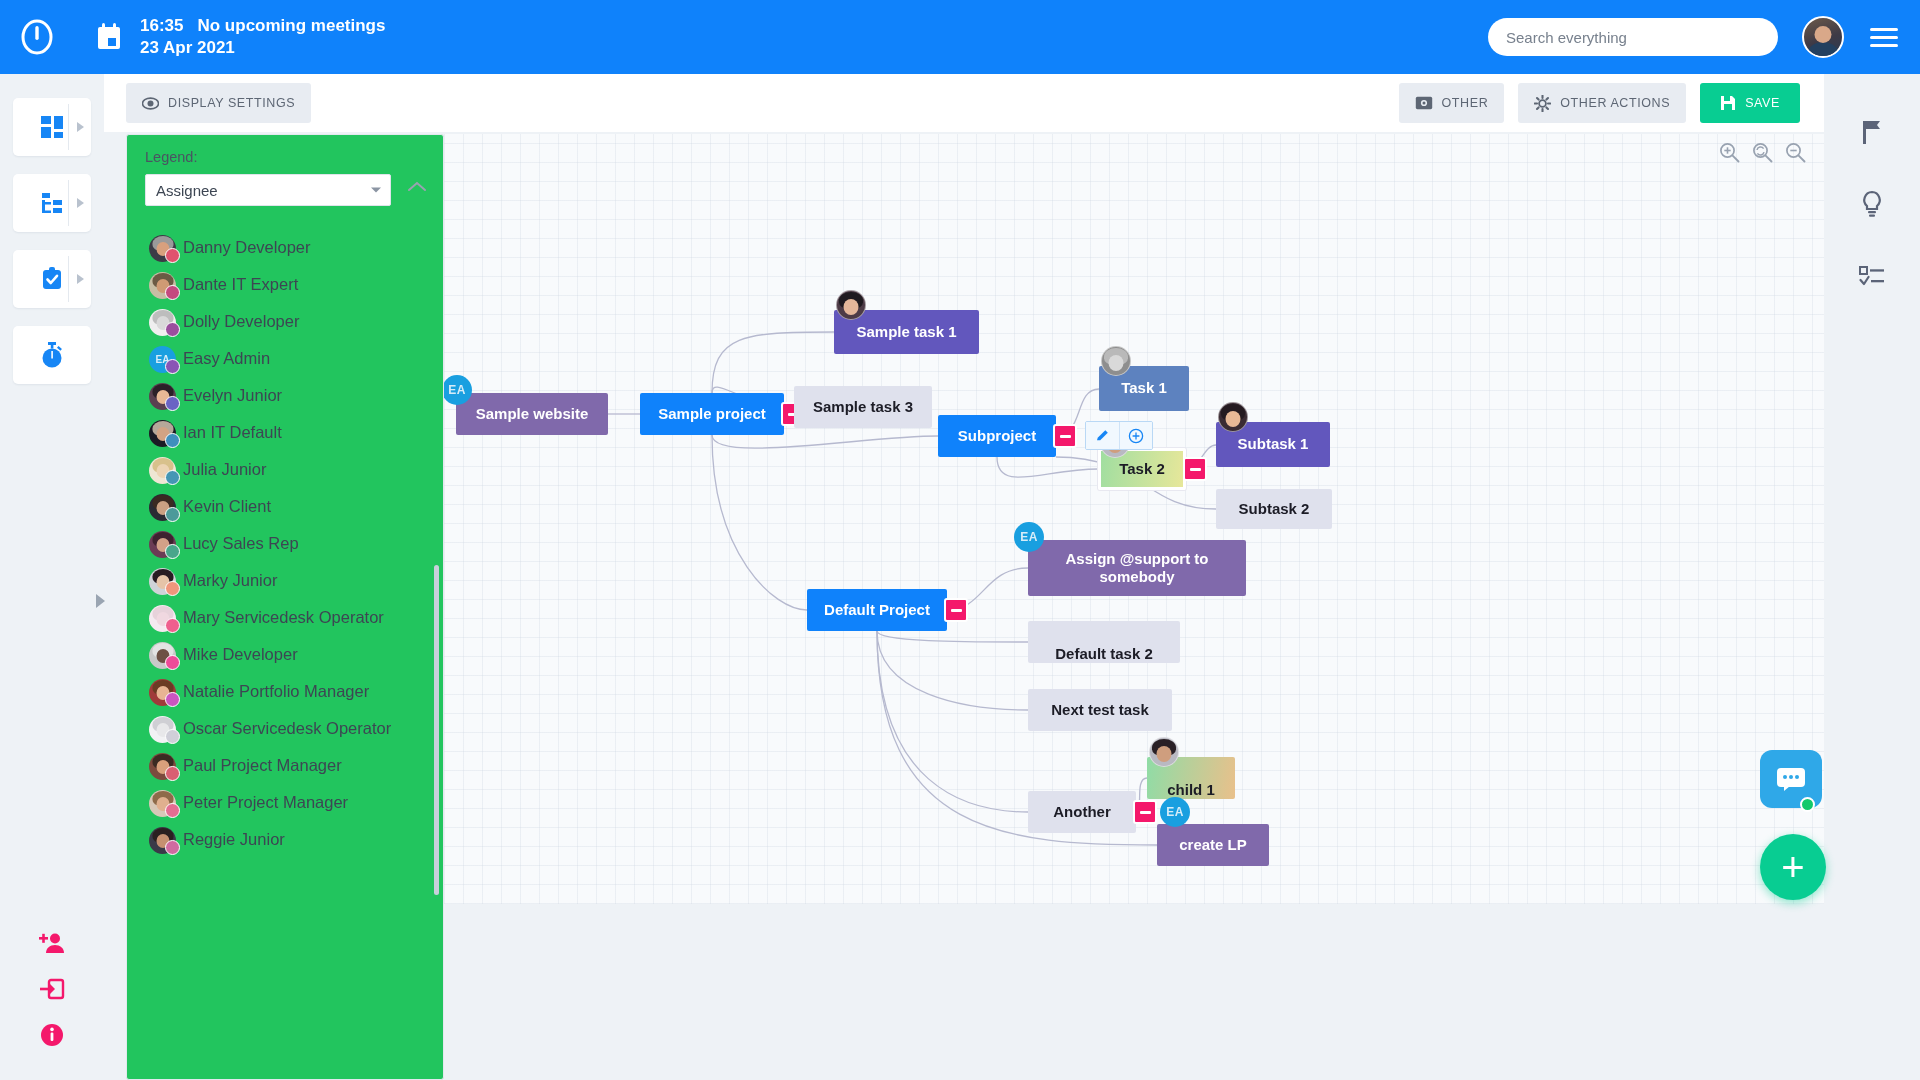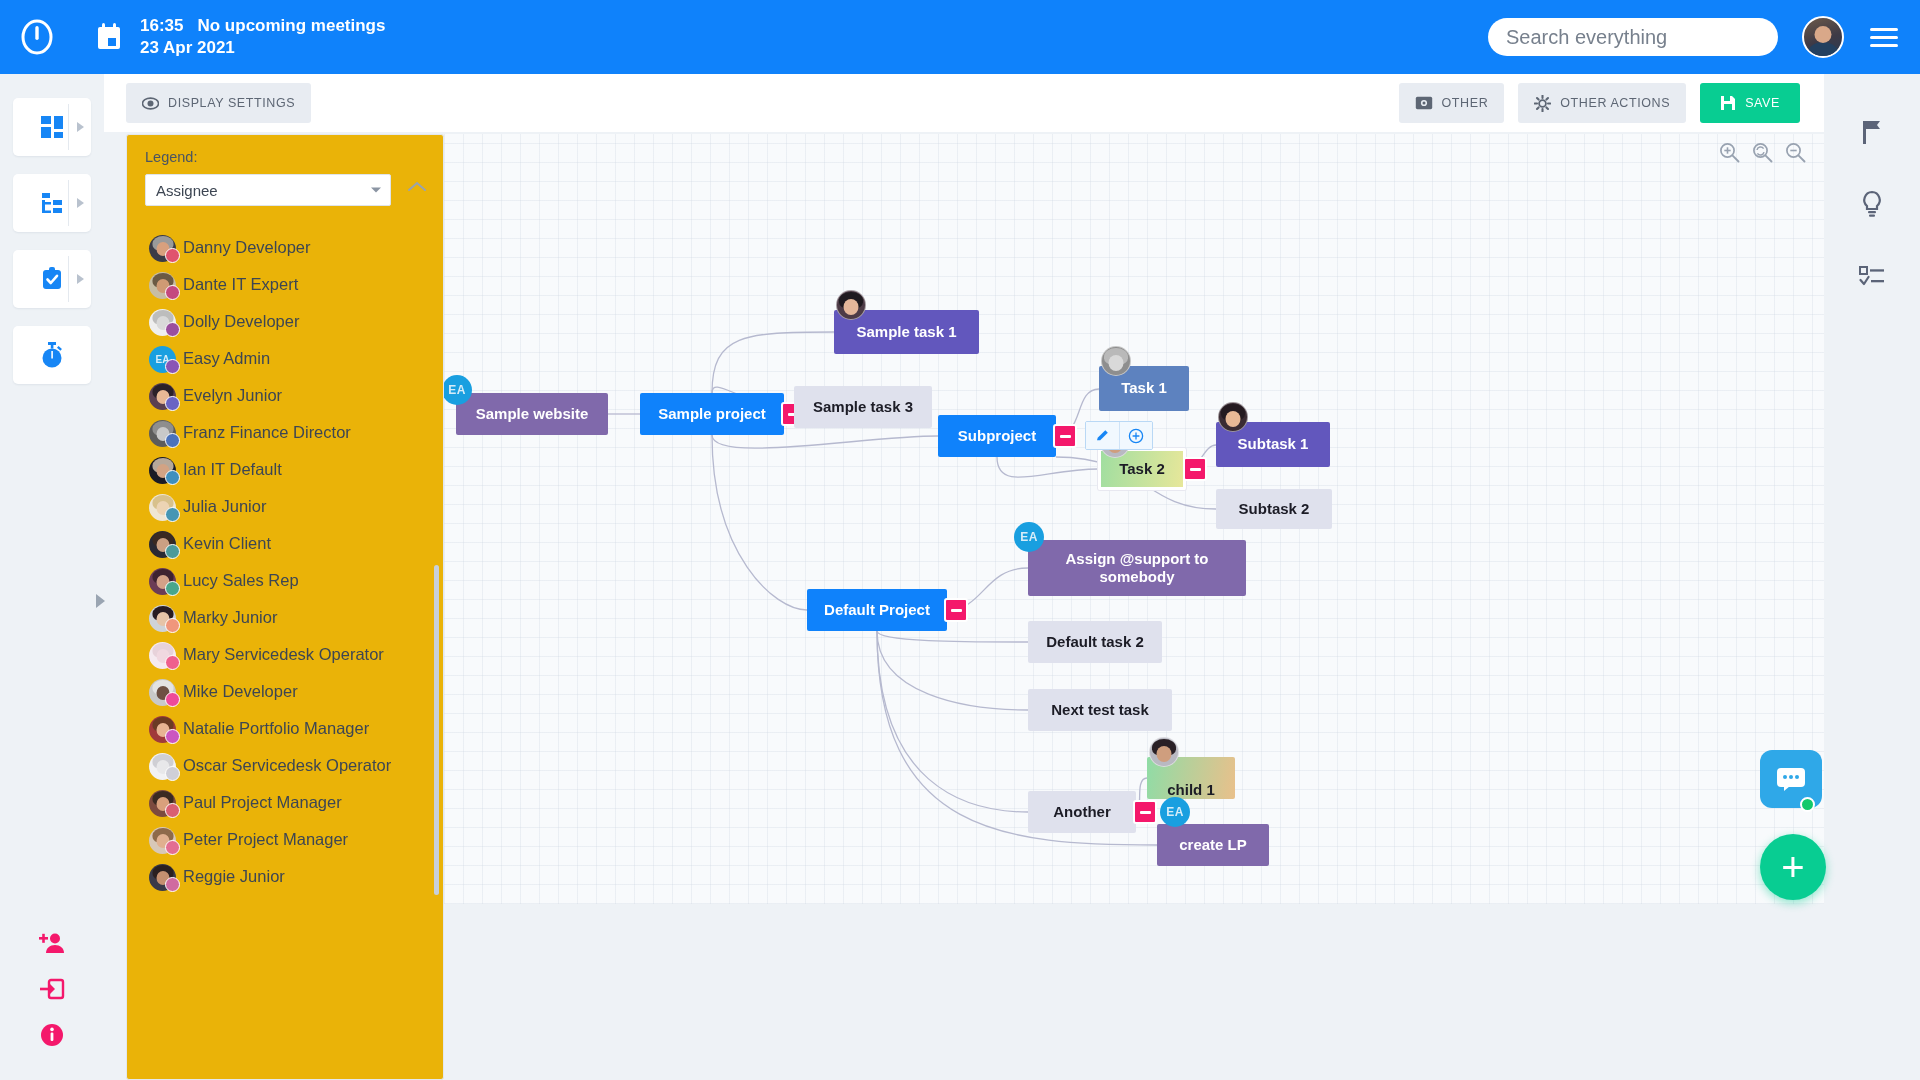--- a/index.html
+++ b/index.html
@@ -17,21 +17,21 @@
   }
   .brand-logo { width: 74px; height: 74px; display: flex; align-items: center; justify-content: center; }
   .cal-icon { margin-left: 22px; display: flex; align-items: center; }
   .meet-block { margin-left: 18px; line-height: 1.28; }
   .meet-row1 { font-size: 17px; font-weight: 700; white-space: nowrap; }
   .meet-row1 .t { margin-right: 14px; }
   .meet-row2 { font-size: 17px; font-weight: 700; }
   .topbar-right { margin-left: auto; display: flex; align-items: center; padding-right: 22px; }
   .search-box {
     width: 290px; height: 38px; border-radius: 19px; background: #fff; border: none;
-    padding: 0 18px; font-size: 20px; color: #5a6472; font-family: "Liberation Sans", sans-serif;
+    padding: 0 18px; font-size: 15px; color: #5a6472; font-family: "Liberation Sans", sans-serif;
   }
   .search-box::placeholder { color: #77808d; }
   .avatar-top {
     width: 42px; height: 42px; border-radius: 50%; margin-left: 24px;
     background: linear-gradient(160deg,#6d5a4a 0%,#3e3a46 55%,#2a3a52 100%);
     border: 2px solid #fff; position: relative; overflow: hidden;
   }
   .avatar-top::after {
     content:""; position:absolute; left:50%; top:22%; width:17px; height:17px;
     transform:translateX(-50%); border-radius:50%; background:#d9a889;
@@ -78,21 +78,21 @@
   .subbar-right { position: absolute; right: 24px; top: 9px; display: flex; gap: 14px; }
   .btn-save {
     display:inline-flex; align-items:center; gap:9px; height:40px; padding:0 20px;
     background:#08cd92; color:#fff; font-size:12.5px; letter-spacing:.6px; border:none;
     border-radius:3px; cursor:pointer; font-family:"Liberation Sans", sans-serif;
   }
 
   
   .legend-panel {
     position: absolute; left: 126px; top: 134px; width: 318px; height: 946px;
-    background: #eab308; border: 1px solid #e3e8ee; border-radius: 3px; overflow: hidden;
+    background: #22c55e; border: 1px solid #e3e8ee; border-radius: 3px; overflow: hidden;
   }
   .legend-head { padding: 14px 18px 0 18px; position: relative; }
   .legend-title { font-size: 14.5px; color: #4a5462; margin-bottom: 9px; }
   .legend-select {
     width: 246px; height: 32px; border: 1px solid #dfe4ea; border-radius: 2px;
     font-size: 15px; color: #3d4653; padding: 0 10px; background: #fff;
     font-family: "Liberation Sans", sans-serif; position: relative;
     display: flex; align-items: center; cursor: pointer;
   }
   .legend-select .sel-carat {
@@ -403,30 +403,20 @@
         </div>
         <div class="legend-item">
           <div class="lg-av-wrap">
             <div class="lg-av" style="background: rgb(90, 64, 80);">
               <div style="position: absolute; left: 50%; top: 4%; transform: translateX(-50%); width: 21px; height: 15px; border-radius: 50% 50% 40% 40%; background: rgb(43, 32, 40);"></div>
               <div style="position: absolute; left: 50%; top: 26%; transform: translateX(-50%); width: 13px; height: 14px; border-radius: 50%; background: rgb(232, 184, 150);"></div>
             </div>
             <div class="lg-dot" style="background: rgb(106, 99, 196);"></div>
           </div>
           <div class="lg-name">Evelyn Junior</div>
-        </div>
-        <div class="legend-item">
-          <div class="lg-av-wrap">
-            <div class="lg-av" style="background: rgb(92, 92, 92);">
-              <div style="position: absolute; left: 50%; top: 4%; transform: translateX(-50%); width: 21px; height: 15px; border-radius: 50% 50% 40% 40%; background: rgb(142, 142, 142);"></div>
-              <div style="position: absolute; left: 50%; top: 26%; transform: translateX(-50%); width: 13px; height: 14px; border-radius: 50%; background: rgb(201, 201, 201);"></div>
-            </div>
-            <div class="lg-dot" style="background: rgb(75, 114, 187);"></div>
-          </div>
-          <div class="lg-name">Franz Finance Director</div>
         </div>
         <div class="legend-item">
           <div class="lg-av-wrap">
             <div class="lg-av" style="background: rgb(27, 27, 37);">
               <div style="position: absolute; left: 50%; top: 4%; transform: translateX(-50%); width: 21px; height: 15px; border-radius: 50% 50% 40% 40%; background: rgb(182, 168, 154);"></div>
               <div style="position: absolute; left: 50%; top: 26%; transform: translateX(-50%); width: 13px; height: 14px; border-radius: 50%; background: rgb(210, 163, 132);"></div>
             </div>
             <div class="lg-dot" style="background: rgb(63, 143, 189);"></div>
           </div>
           <div class="lg-name">Ian IT Default</div>
@@ -647,21 +637,21 @@
         <div class="node n-purple" style="left: 584px; top: 406px; width: 218px; height: 56px;">
           <span>Assign @support to somebody</span>
         </div>
         <div class="ea-av" style="left: 570px; top: 388px;">EA</div>
         <div class="node n-blue" style="left: 363px; top: 455px; width: 140px; height: 42px;">
           <span>Default Project</span>
         </div>
         <div class="badge-collapse" style="left: 500px; top: 464px;">
           <i></i>
         </div>
-        <div class="node n-grey" style="left: 584px; top: 487px; width: 134px; height: 42px;">
+        <div class="node n-grey" style="left: 584px; top: 487px; width: 152px; height: 42px; align-items: flex-end;">
           <span>Default task 2</span>
         </div>
         <div class="node n-grey" style="left: 584px; top: 555px; width: 144px; height: 42px;">
           <span>Next test task</span>
         </div>
         <div class="node n-grad-go" style="left: 703px; top: 623px; width: 88px; height: 42px;">
           <span>child 1</span>
         </div>
         <div class="node-av" style="left: 705px; top: 603px; background: rgb(185, 185, 194);">
           <div style="position:absolute;left:50%;top:2%;transform:translateX(-50%);width:24px;height:17px;border-radius:50% 50% 40% 40%;background:#2a2026"></div>

